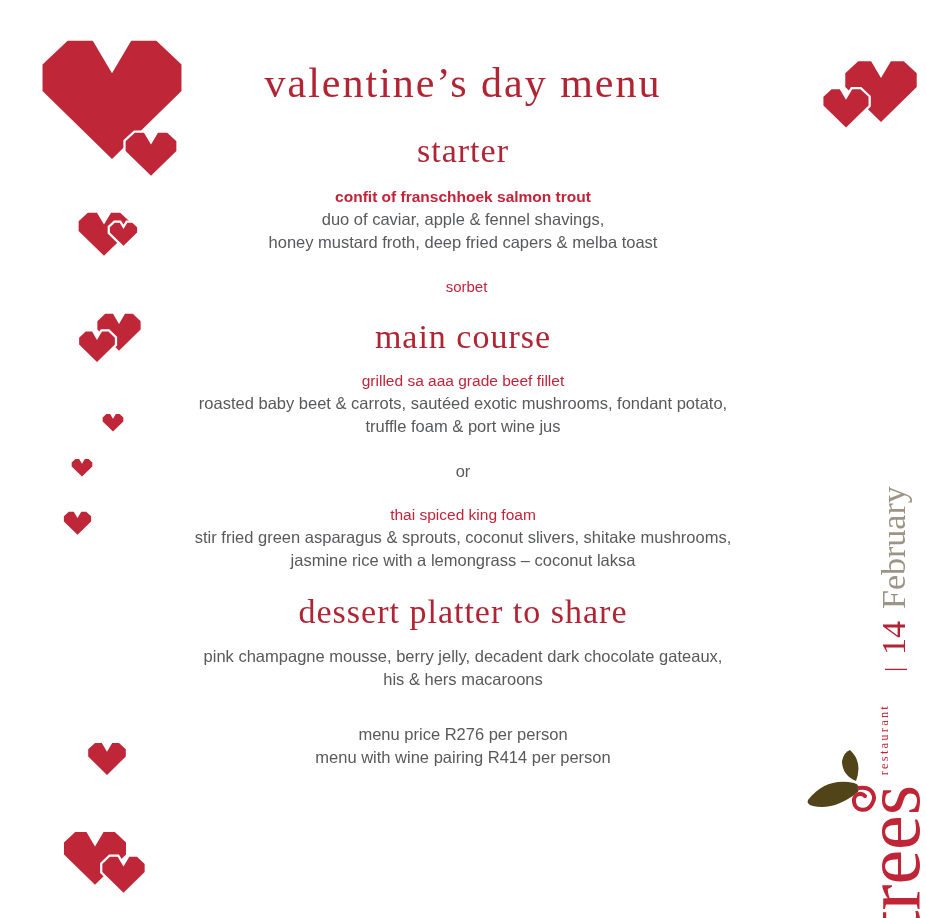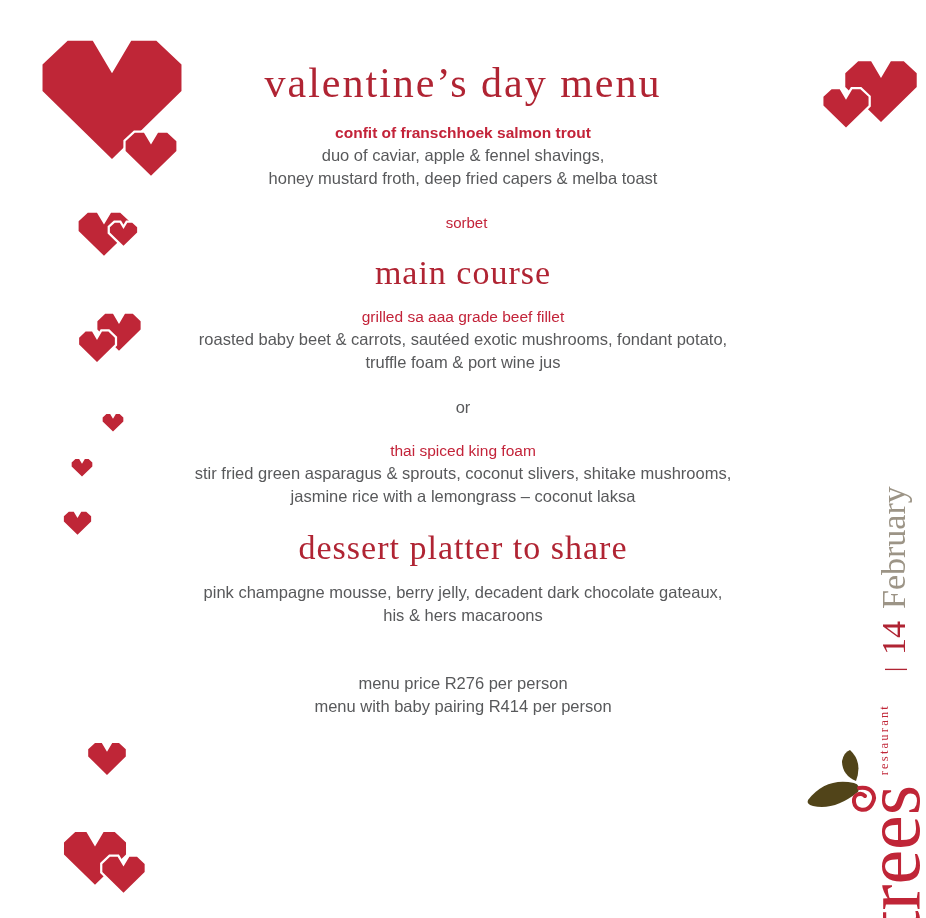--- a/index.html
+++ b/index.html
@@ -56,21 +56,21 @@
   .amuse{margin-top:38px;}
   .h-starter{margin-top:26px;}
   .d-confit{margin-top:16px;font-weight:bold;}
   .sorbet{margin-top:24px;padding-left:7px;}
   .h-main{margin-top:22px;}
   .d-grilled{margin-top:14px;}
   .or-divider{margin-top:22px;}
   .d-thai{margin-top:21px;}
   .h-dessert{margin-top:21px;}
   .d-pink{margin-top:14px;}
-  .pricing{margin-top:45px;}
+  .pricing{margin-top:32px;}
 
   
   .heart{
     position:absolute;
     fill:var(--heart_red,#bf2637);
     stroke:none;
     overflow:visible;
   }
   .heart-front{
     stroke:#ffffff;
@@ -129,20 +129,21 @@
 <svg width="0" height="0" style="position:absolute" aria-hidden="true">
   <defs>
     <polygon id="heart-poly" vector-effect="non-scaling-stroke" points="50,34 63,12 80,12 97,28 97,46 50,92 3,46 3,28 20,12 37,12"></polygon>
   </defs>
 </svg>
 
 <div class="menu">
   <h1 class="m-title">valentine’s day menu</h1>
 
 
+  <h2 class="m-h2 h-starter">starter</h2>
   <div class="dish d-confit">confit of franschhoek salmon trout</div>
   <div class="desc">duo of caviar, apple &amp; fennel shavings,</div>
   <div class="desc">honey mustard froth, deep fried capers &amp; melba toast</div>
 
   <div class="note sorbet">sorbet</div>
 
   <h2 class="m-h2 h-main">main course</h2>
   <div class="dish d-grilled">grilled sa aaa grade beef fillet</div>
   <div class="desc">roasted baby beet &amp; carrots, sautéed exotic mushrooms, fondant potato,</div>
   <div class="desc">truffle foam &amp; port wine jus</div>
@@ -152,21 +153,21 @@
   <div class="dish d-thai">thai spiced king foam</div>
   <div class="desc">stir fried green asparagus &amp; sprouts, coconut slivers, shitake mushrooms,</div>
   <div class="desc">jasmine rice with a lemongrass – coconut laksa</div>
 
   <h2 class="m-h2 h-dessert">dessert platter to share</h2>
   <div class="desc d-pink">pink champagne mousse, berry jelly, decadent dark chocolate gateaux,</div>
   <div class="desc">his &amp; hers macaroons</div>
 
   <div class="pricing">
     <div class="desc">menu price R276 per person</div>
-    <div class="desc">menu with baby pairing R414 per person</div>
+    <div class="desc">menu with wine pairing R414 per person</div>
   </div>
 </div>
 
 <div>
   <svg class="heart" style="left:38px;top:23px" width="148" height="136" viewBox="0 0 100 92">
       <use href="#heart-poly"></use>
     </svg>
   <svg class="heart heart-front" style="left:124px;top:126px" width="54" height="50" viewBox="0 0 100 92">
       <use href="#heart-poly"></use>
     </svg>

